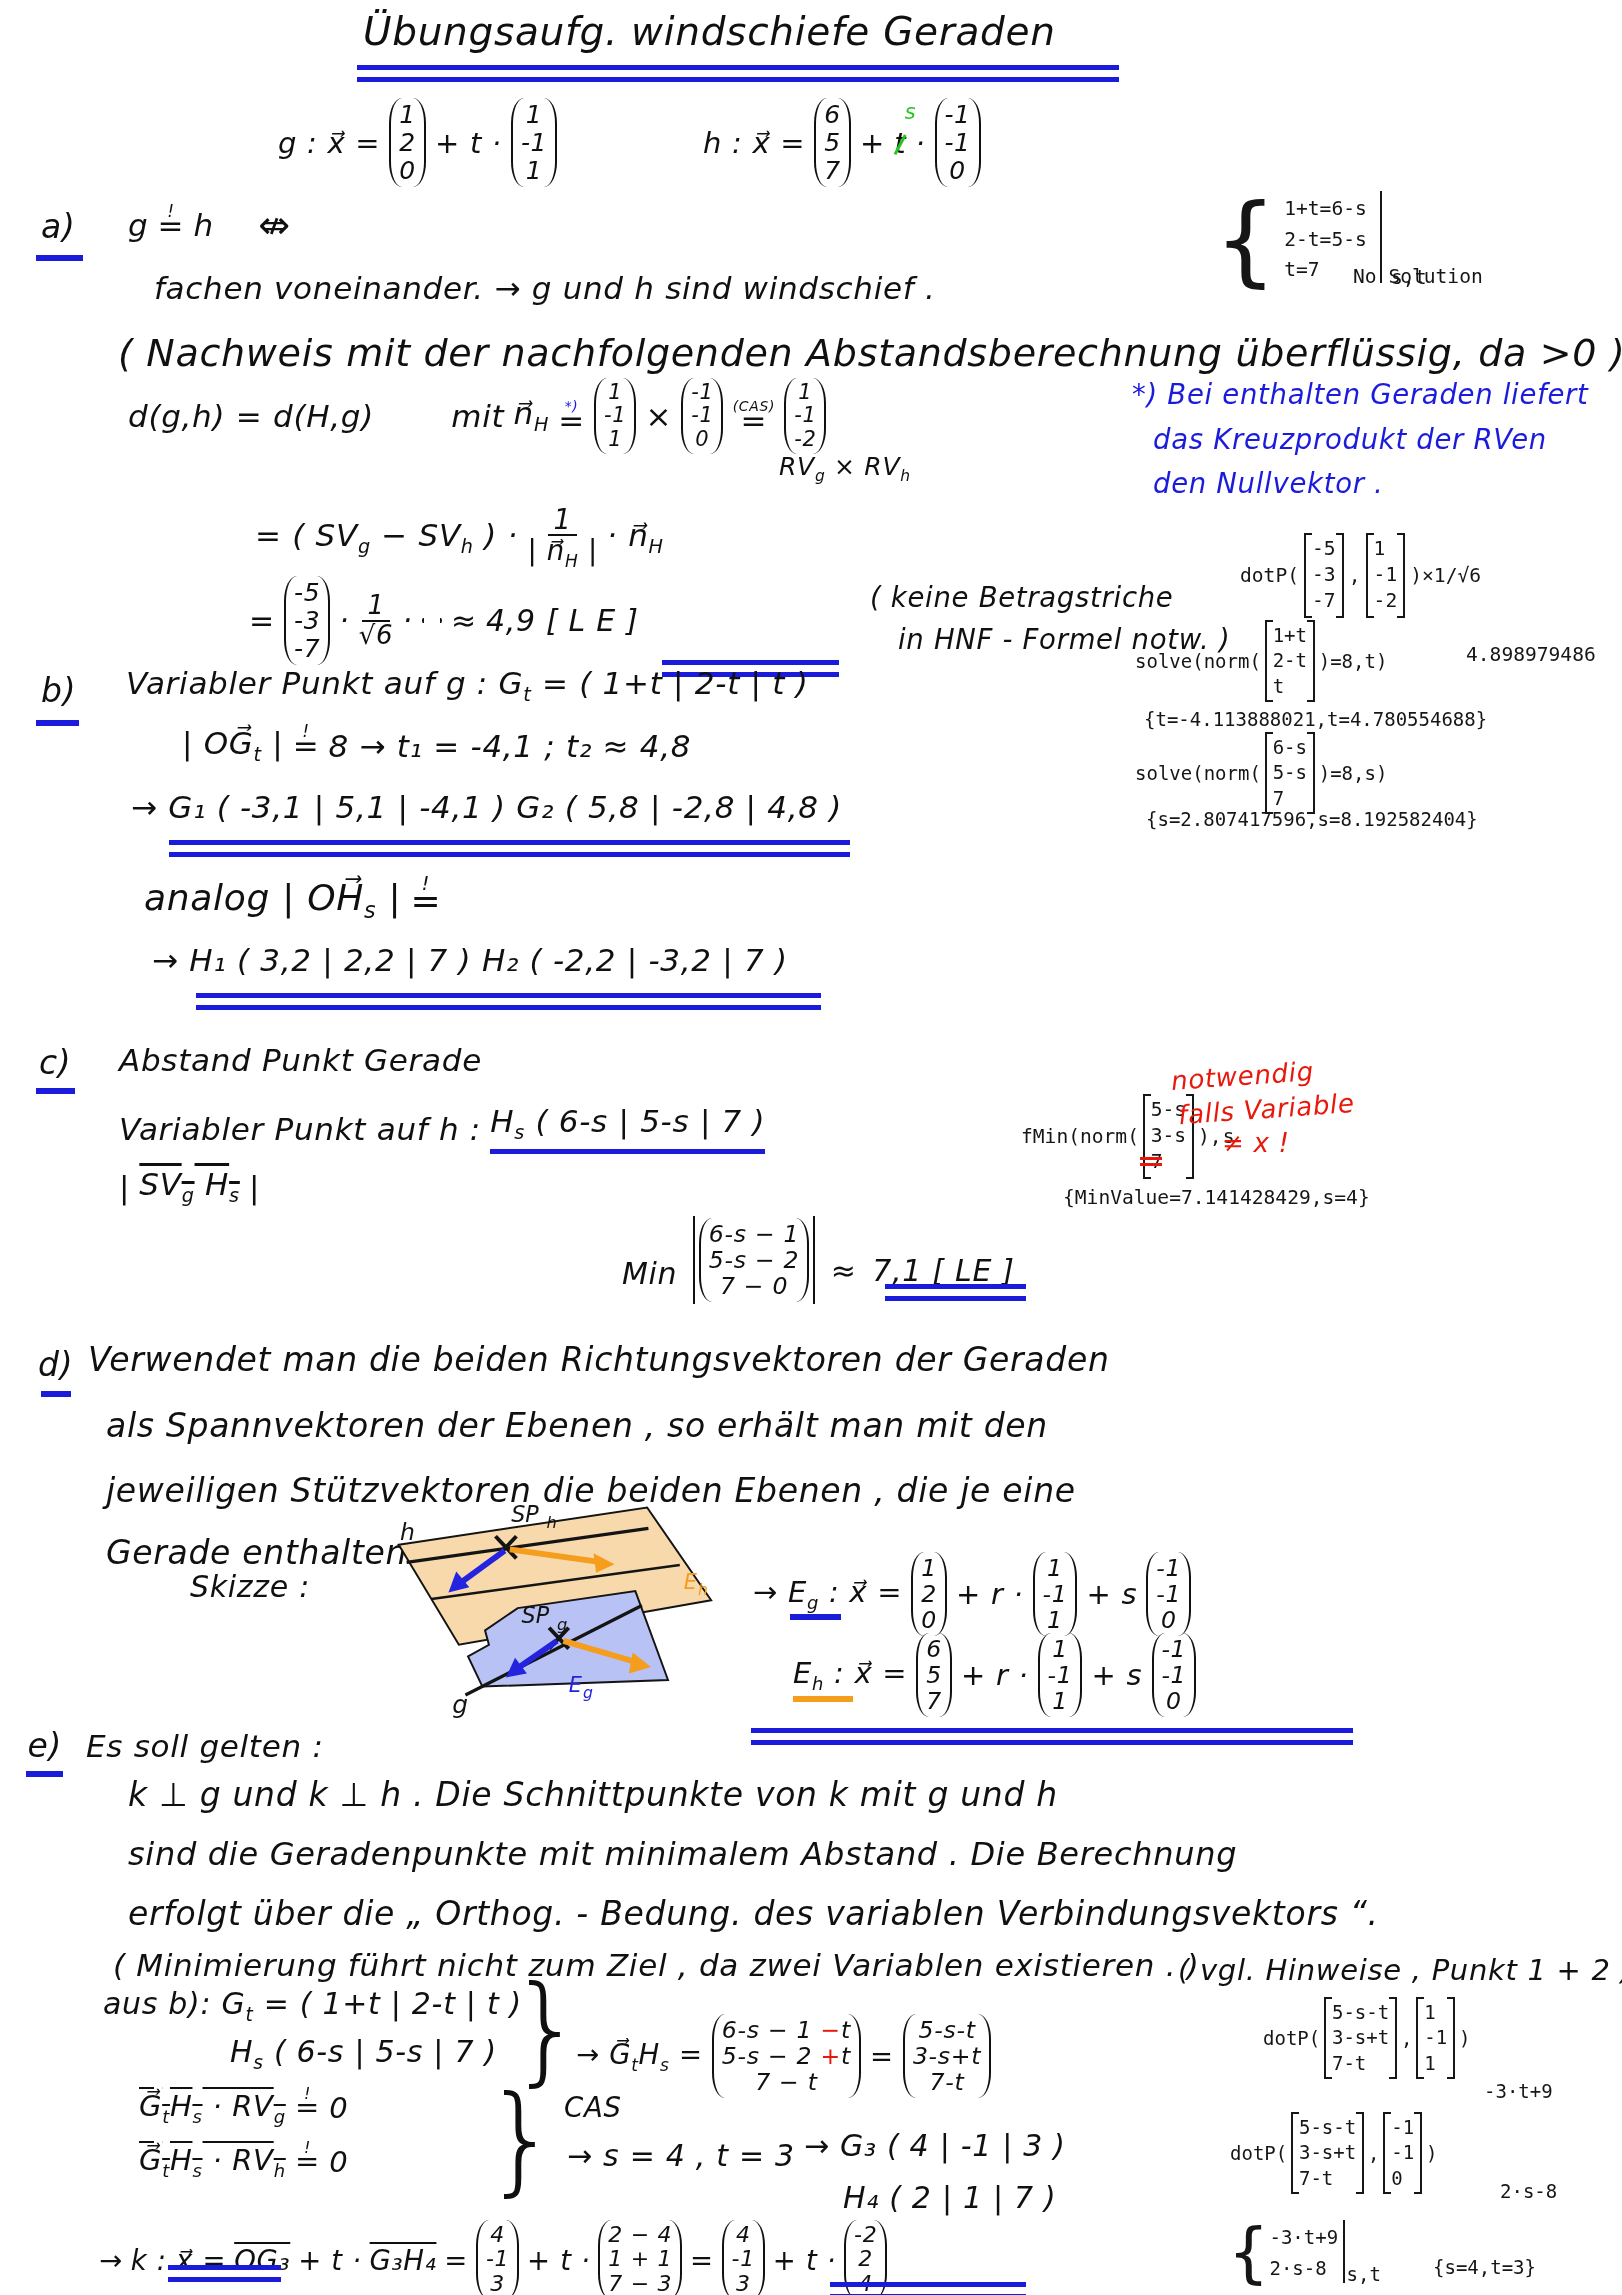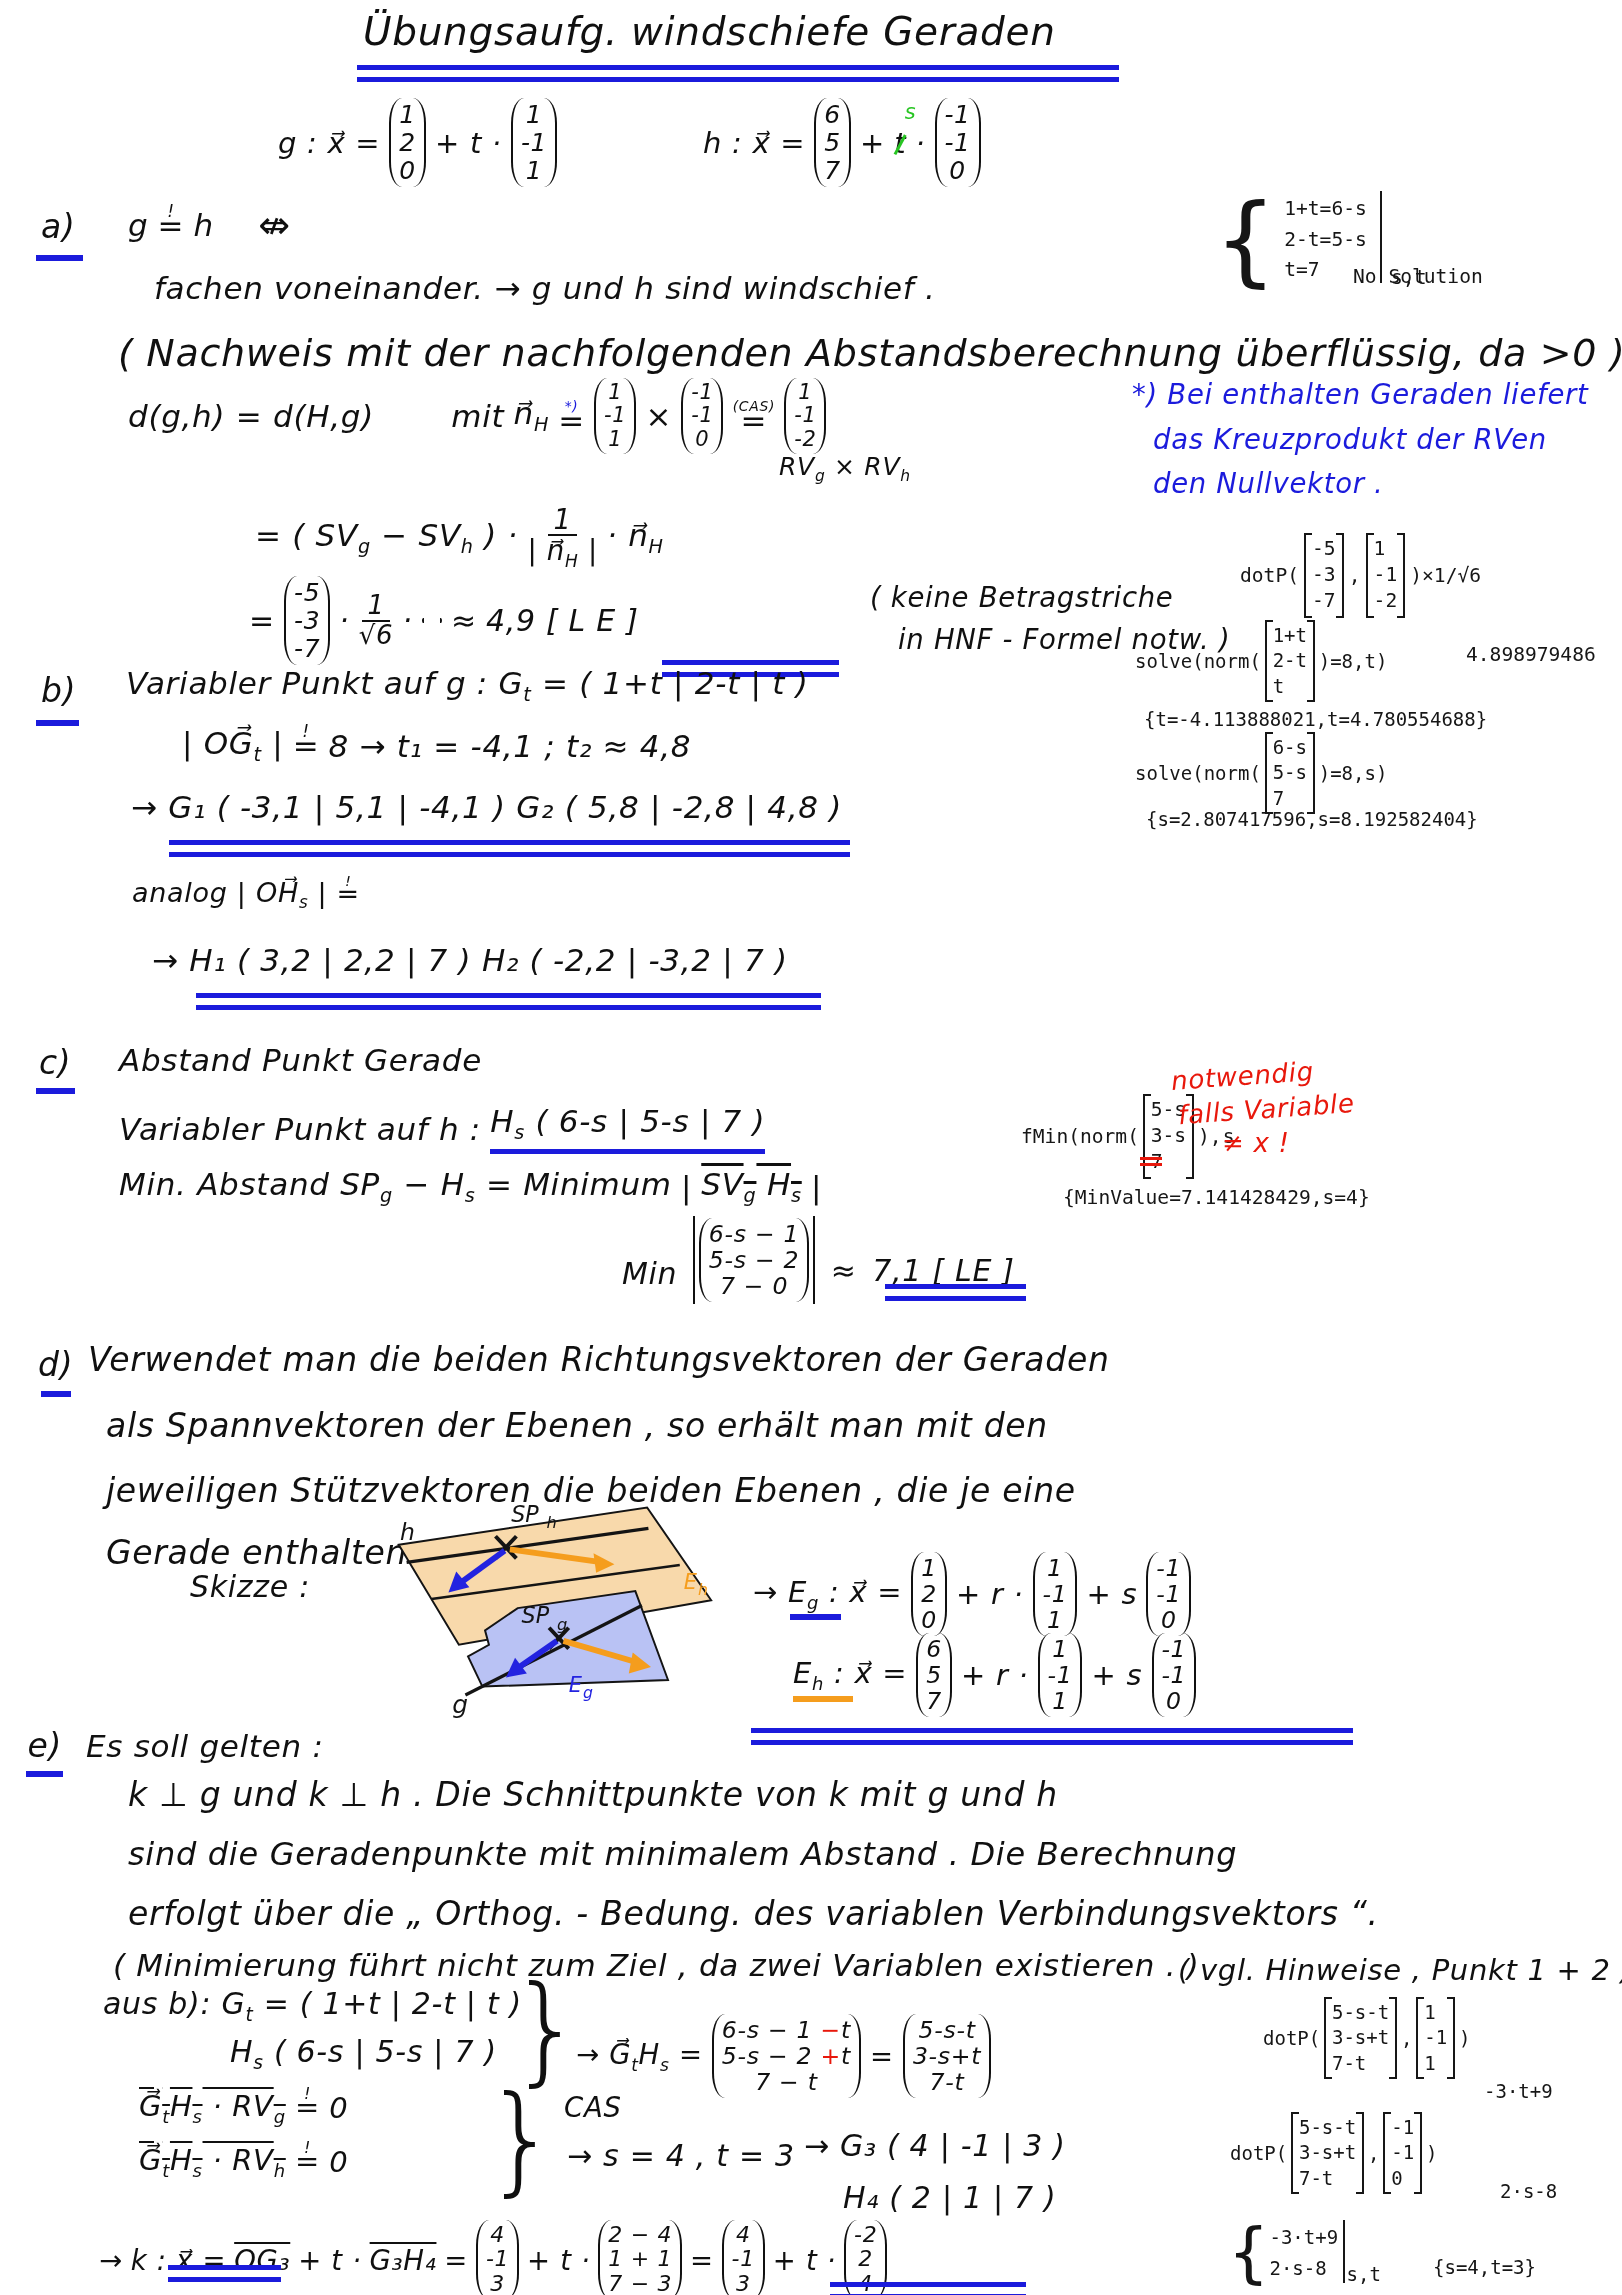--- a/index.html
+++ b/index.html
@@ -200,21 +200,21 @@
 <div class="r hw" style="left:182px;top:725px;font-size:31px">
   <span>| OG⃗<sub>t</sub> |</span>
   <span class="qeq">
       <span>!</span>
       <span>=</span>
     </span>
   <span>8    →   t₁ = -4,1 ;    t₂ ≈ 4,8</span>
 </div>
 <div class="abs hw" style="left:131px;top:789px;font-size:31px">→  G₁ ( -3,1 | 5,1 | -4,1 )       G₂ ( 5,8 | -2,8 | 4,8 )</div>
 <div class="abs dul" style="left:169px;top:840px;width:681px"></div>
-<div class="r hw" style="left:132px;top:877px;font-size:27px">
+<div class="r hw" style="left:144px;top:877px;font-size:36px">
   <span>analog   | OH⃗<sub>s</sub> |</span>
   <span class="qeq">
       <span>!</span>
       <span>=</span>
     </span>
 </div>
 <div class="abs hw" style="left:152px;top:942px;font-size:31px">→   H₁ ( 3,2 | 2,2 | 7 )      H₂ ( -2,2 | -3,2 | 7 )</div>
 <div class="abs dul" style="left:196px;top:993px;width:625px"></div>
 
 <div class="r cas" style="left:1135px;top:620px;font-size:19px;gap:1.3px">
@@ -239,21 +239,20 @@
 <div class="abs cas" style="left:1146px;top:808px;font-size:19px">{s=2.807417596,s=8.192582404}</div>
 
 <div class="abs hw" style="left:39px;top:1043px;font-size:33px">c)</div>
 <div class="abs sul" style="left:36px;top:1088px;width:39px"></div>
 <div class="abs hw" style="left:119px;top:1042px;font-size:31px">Abstand  Punkt  Gerade</div>
 <div class="r hw" style="left:119px;top:1103px;font-size:31px">
   <span>Variabler Punkt auf h :</span>
   <span style="border-bottom:5.9px solid #1b1bdc;padding-bottom:5.2px">H<sub>s</sub> ( 6-s | 5-s | 7 )</span>
 </div>
 <div class="r hw" style="left:119px;top:1166px;font-size:31px">
-  <span>Min. Abstand    SP<sub>g</sub> − H<sub>s</sub>   =   Minimum</span>
   <span>|</span>
   <span class="ol">SV<sub>g</sub> H<sub>s</sub></span>
   <span>|</span>
 </div>
 <div class="r hw" style="left:622px;top:1216px;font-size:30px;gap:15.7px">
   <span style="margin-top:26px">Min</span>
   <span class="norm">
       <span class="norm" style="border:none;padding:0">
     <span class="vec" style="font-size:23.6px">
           <div>6-s  −  1</div>

